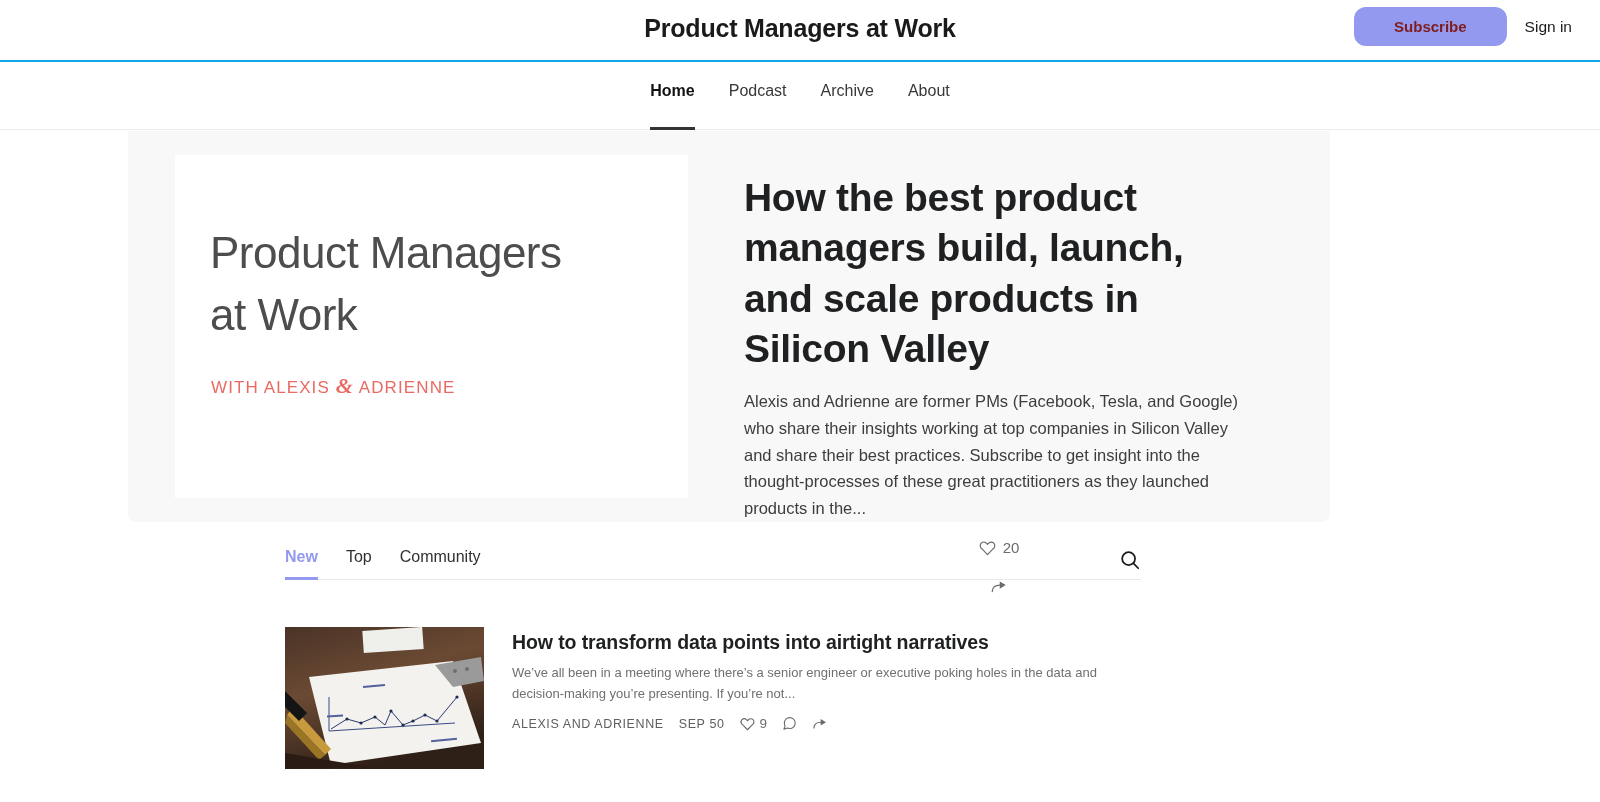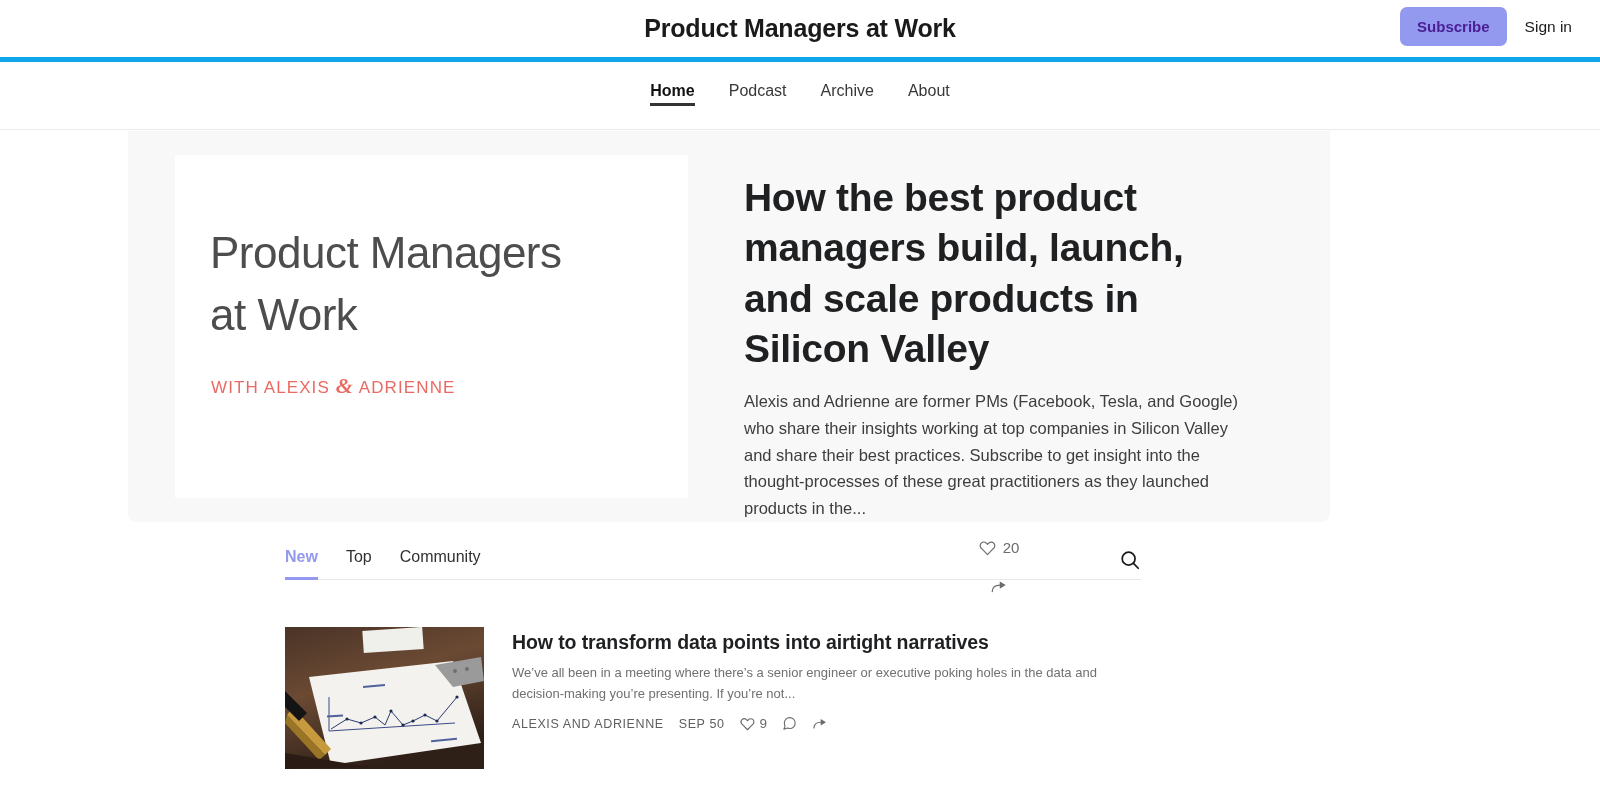--- a/index.html
+++ b/index.html
@@ -8,48 +8,48 @@
     height: 802px;
     background: #ffffff;
     font-family: "Liberation Sans", sans-serif;
     overflow: hidden;
   }
 
   
   .top-header {
     position: relative;
     height: 62px;
-    border-bottom: 5px solid #0ea5e9;
+    border-bottom: 2px solid #0ea5e9;
     background: #fff;
   }
   .pub-title {
     position: absolute;
     left: 0; right: 0; top: 14px;
     text-align: center;
     font-size: 25px;
     font-weight: bold;
     color: #1a1a1a;
     letter-spacing: -0.2px;
   }
   .header-actions {
     position: absolute;
     right: 28px; top: 7px;
     display: flex;
     align-items: center;
     gap: 18px;
   }
   .subscribe-btn {
     background: #9299ee;
-    color: #4c1d95;
+    color: #7f1d1d;
     border: none;
-    border-radius: 7px;
+    border-radius: 12px;
     font-size: 15px;
     font-weight: bold;
     font-family: "Liberation Sans", sans-serif;
-    padding: 12px 17px;
+    padding: 12px 40px;
     cursor: pointer;
     line-height: 1;
   }
   .signin-link {
     font-size: 15.5px;
     color: #1a1a1a;
     cursor: pointer;
     text-decoration: none;
   }
 
@@ -62,21 +62,21 @@
     justify-content: center;
     gap: 34px;
     padding-top: 20px;
     background: #fff;
   }
   .nav-item {
     font-size: 16px;
     color: #383838;
     cursor: pointer;
     position: relative;
-    padding-bottom: 6px;
+    padding-bottom: 30px;
   }
   .nav-item.active {
     font-weight: bold;
     color: #111;
   }
   .nav-item.active::after {
     content: "";
     position: absolute;
     left: 0; right: 0; bottom: 0;
     height: 3px;

